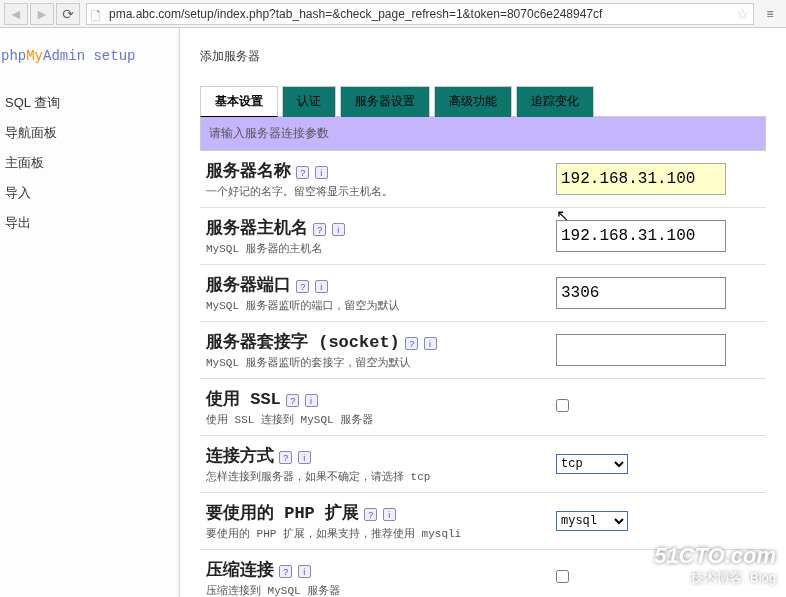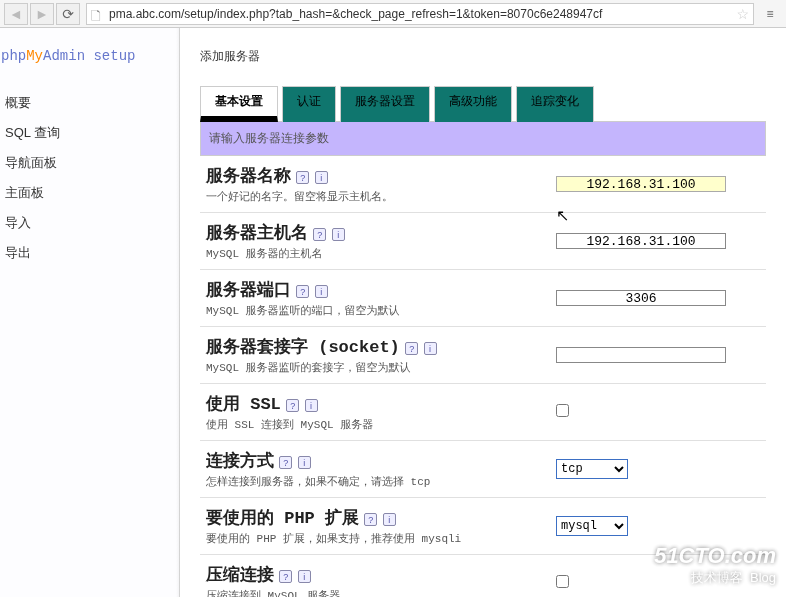--- a/index.html
+++ b/index.html
@@ -19,30 +19,30 @@
 .logo .php { color: #6677cc; }
 .logo .my { color: #ff8800; }
 .logo .admin { color: #6677cc; }
 .logo .setup { color: #6677cc; }
 .nav-list { list-style: none; }
 .nav-list li { padding: 6px 4px; color: #333; font-size: 13px; cursor: pointer; }
 .content { flex: 1; padding: 20px 20px 0 20px; overflow-y: auto; position: relative; }
 .page-title { font-size: 12px; font-weight: normal; margin-bottom: 20px; color: #333; }
 .tabs { display: flex; border-bottom: 1px solid #ccc; margin-bottom: 0; }
 .tab { padding: 6px 14px; border: 1px solid #ccc; border-bottom: none; margin-right: 4px; background: #0f766e; cursor: pointer; font-size: 12px; position: relative; top: 1px; }
-.tab.active { background: #fff; font-weight: bold; border-bottom: 6px solid #000000; }
+.tab.active { background: #fff; font-weight: bold; border-bottom: 1px solid #000000; }
 .tab-desc { border: 1px solid #ccc; border-top: none; padding: 8px; font-size: 12px; color: #555; background: #c4b5fd; font-family: Liberation Mono, monospace; }
 .form-table { width: 100%; border-collapse: collapse; }
 .form-table tr { border-bottom: 1px solid #e0e0e0; }
 .form-table td { padding: 8px 6px; vertical-align: middle; }
 .form-table td.label-cell { width: 350px; }
 .field-label { font-family: "Courier New", monospace; font-weight: bold; font-size: 17px; color: #222; }
 .field-help { font-family: "Courier New", monospace; font-size: 11px; color: #555; margin-top: 2px; }
 .help-icon { display: inline-block; width: 13px; height: 13px; border: 1px solid #88a; border-radius: 2px; font-size: 9px; line-height: 13px; text-align: center; color: #55a; background: #eef; margin-left: 2px; cursor: pointer; }
-.input-text { width: 170px; height: 16px; border: 1px solid #888; padding: 1px 4px; font-family: "Courier New", monospace; font-size: 13px; text-align: center; }
+.input-text { width: 170px; height: 32px; border: 1px solid #888; padding: 1px 4px; font-family: "Courier New", monospace; font-size: 16px; }
 .input-text.hl { background: #ffffcc; border: 1px solid #aaa; }
 .input-select { width: 72px; height: 20px; border: 1px solid #3b6fc4; font-family: "Courier New", monospace; font-size: 12px; background: #fff; }
 .input-check { width: 13px; height: 13px; }
 .watermark { position: absolute; right: 10px; bottom: 10px; color: #fff; text-shadow: 0 0 4px rgba(0,0,0,0.6); font-family: Arial; opacity: 0.9; text-align: right; }
 .watermark .big { font-size: 22px; font-weight: bold; font-style: italic; }
 .watermark .small { font-size: 13px; }
 .cursor { position: absolute; left: 376px; top: 178px; font-size: 16px; color: #000; pointer-events: none; }
 </style>
 </head>
 <body>
@@ -58,21 +58,20 @@
   </div>
   <div class="menu-btn">≡</div>
 </div>
 
 <div class="main">
   <div class="sidebar">
     <div class="logo">
       <span class="php">php</span><span class="my">My</span><span class="admin">Admin</span><span class="setup"> setup</span>
     </div>
     <ul class="nav-list">
-      <li>概要</li>
       <li>SQL 查询</li>
       <li>导航面板</li>
       <li>主面板</li>
       <li>导入</li>
       <li>导出</li>
     </ul>
   </div>
 
   <div class="content">
     <h2 class="page-title">添加服务器</h2>

